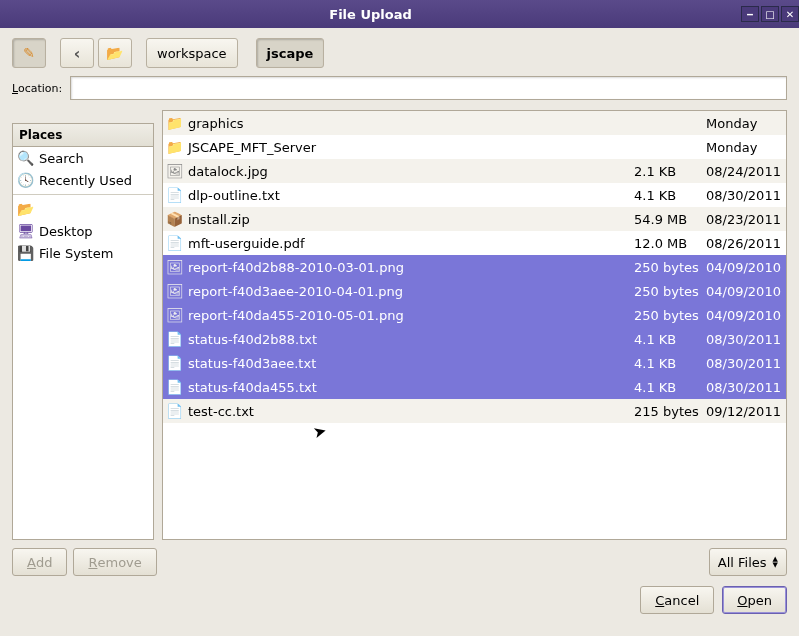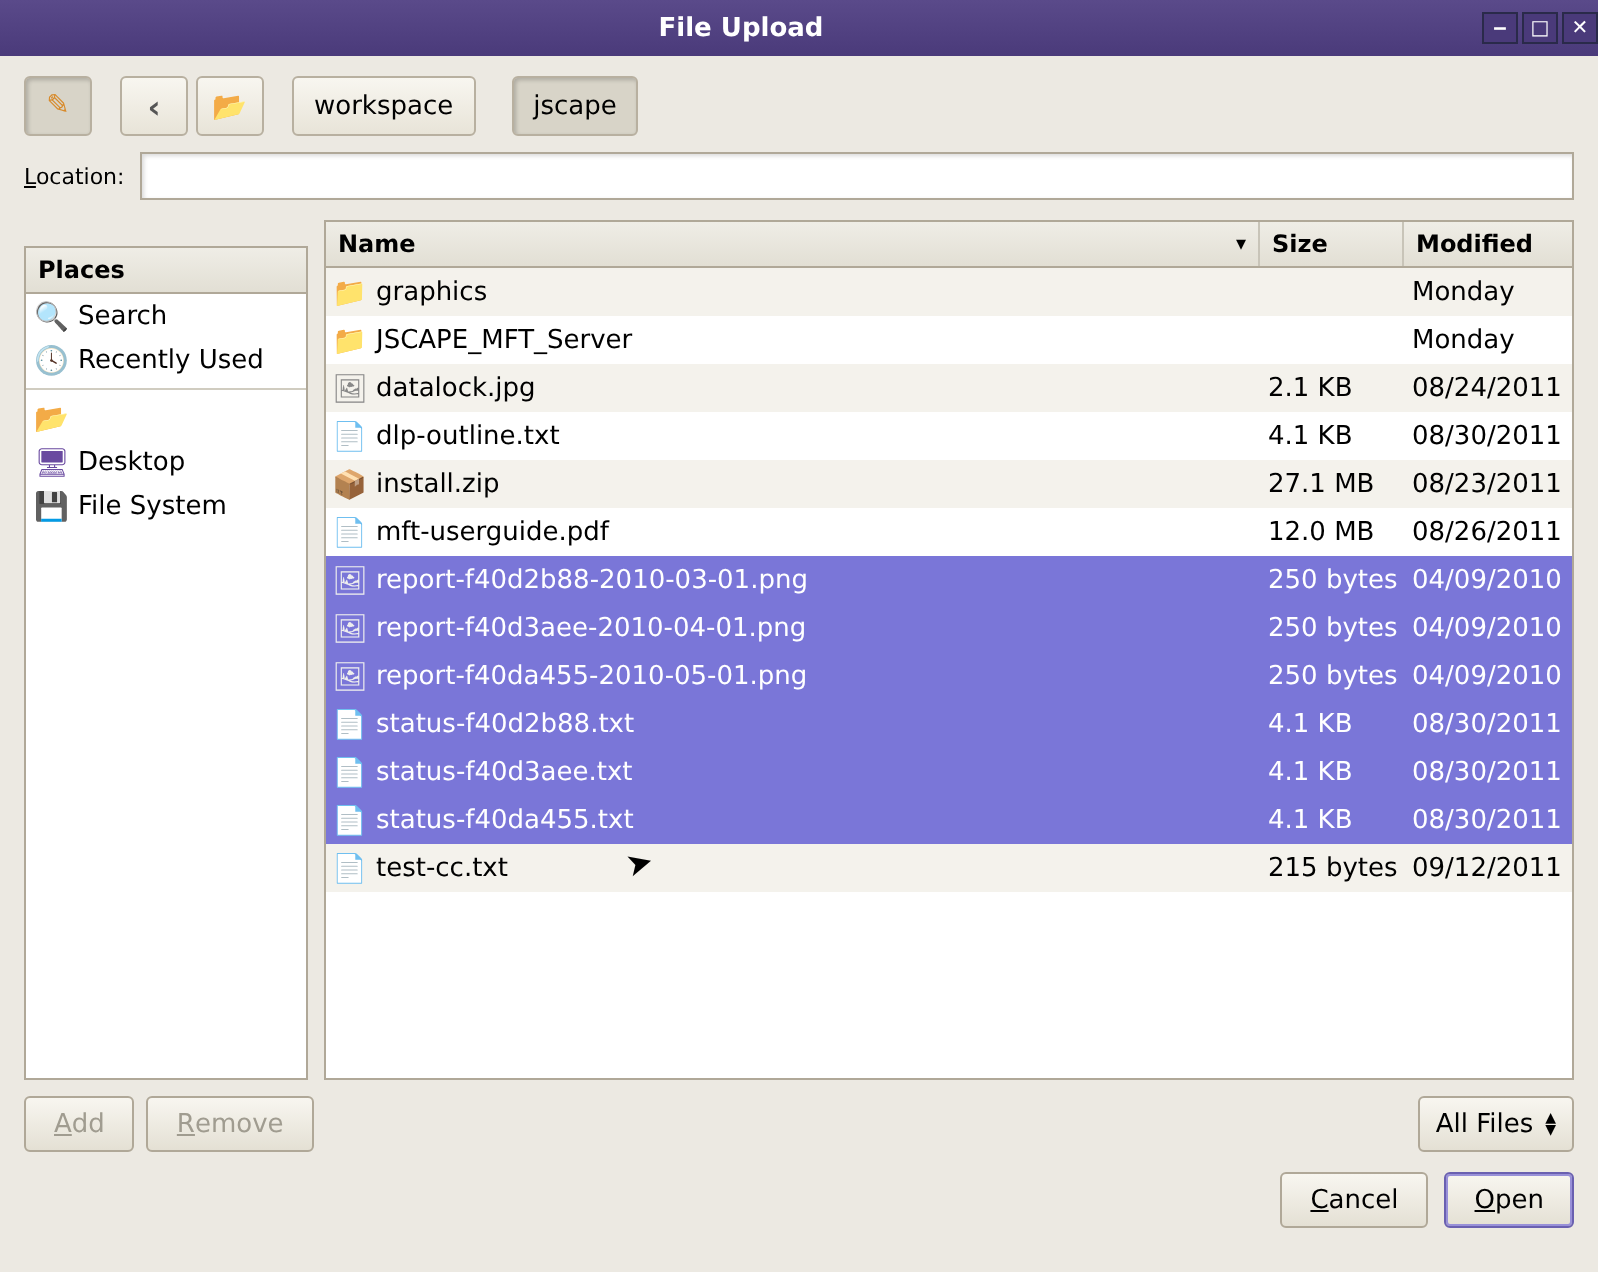--- a/index.html
+++ b/index.html
@@ -10,21 +10,21 @@
 .titlebar .winbtns { display: flex; gap: 2px; }
 .titlebar .winbtn { width: 18px; height: 16px; border: 1px solid #2a2a4a; background: #4a3a7a; display: flex; align-items: center; justify-content: center; font-size: 10px; cursor: pointer; }
 
 .content { padding: 10px 12px 10px 12px; }
 
 .toolbar-row { display: flex; align-items: center; gap: 4px; margin-bottom: 8px; }
 .tbtn { width: 34px; height: 30px; border: 1px solid #b8b0a0; background: linear-gradient(#f8f6f0, #e8e4d8); border-radius: 3px; display: flex; align-items: center; justify-content: center; cursor: pointer; }
 .tbtn.pressed { background: #d8d4c8; box-shadow: inset 1px 1px 2px rgba(0,0,0,.2); }
 .spacer6 { width: 6px; }
 .pathseg { height: 30px; padding: 0 10px; border: 1px solid #b8b0a0; background: linear-gradient(#f8f6f0, #e8e4d8); border-radius: 3px; display: flex; align-items: center; font-size: 13px; cursor: pointer; }
-.pathseg.active { background: #d8d4c8; box-shadow: inset 1px 1px 2px rgba(0,0,0,.2); font-weight: normal; }
+.pathseg.active { background: #d8d4c8; box-shadow: inset 1px 1px 2px rgba(0,0,0,.2); font-weight: bold; }
 
 .location-row { display: flex; align-items: center; gap: 8px; margin-bottom: 10px; }
 .location-row label { font-size: 11px; }
 .location-row label u { text-decoration: underline; }
 .location-input { flex: 1; height: 24px; border: 1px solid #b0a898; background: #fff; box-shadow: inset 1px 1px 2px rgba(0,0,0,.15); padding: 0 4px; font-size: 13px; }
 
 .main { display: flex; gap: 8px; height: 430px; }
 .places { width: 142px; border: 1px solid #b0a898; background: #fff; font-size: 13px; display: flex; flex-direction: column; margin-top: 13px; }
 .places-header { background: linear-gradient(#efede6,#e2dfd4); border-bottom: 1px solid #b0a898; padding: 4px 6px; font-weight: bold; font-size: 12px; }
 .places-list { flex: 1; overflow: auto; }
@@ -136,28 +136,20 @@
             <span>Desktop</span>
           </div>
           <div class="place-item">
             <span class="ico ico-drive">💾</span>
             <span>File System</span>
           </div>
         </div>
     </div>
 
     <div class="files">
-      <div class="files-header">
-        <div class="fh fh-name">
-            <span>Name</span>
-            <span class="chev">▾</span>
-          </div>
-        <div class="fh fh-size">Size</div>
-        <div class="fh fh-mod">Modified</div>
-      </div>
       <div class="files-body" id="filesbody">
           <div class="frow even">
             <div class="fc-name">
               <span class="ico ico-folder">📁</span>
               <span>graphics</span>
             </div>
             <div class="fc-size"></div>
             <div class="fc-mod">Monday</div>
           </div>
           <div class="frow odd">
@@ -182,21 +174,21 @@
               <span>dlp-outline.txt</span>
             </div>
             <div class="fc-size">4.1 KB</div>
             <div class="fc-mod">08/30/2011</div>
           </div>
           <div class="frow even">
             <div class="fc-name">
               <span class="ico ico-zip">📦</span>
               <span>install.zip</span>
             </div>
-            <div class="fc-size">27.1 MB</div>
+            <div class="fc-size">54.9 MB</div>
             <div class="fc-mod">08/23/2011</div>
           </div>
           <div class="frow odd">
             <div class="fc-name">
               <span class="ico ico-pdf">📄</span>
               <span>mft-userguide.pdf</span>
             </div>
             <div class="fc-size">12.0 MB</div>
             <div class="fc-mod">08/26/2011</div>
           </div>

